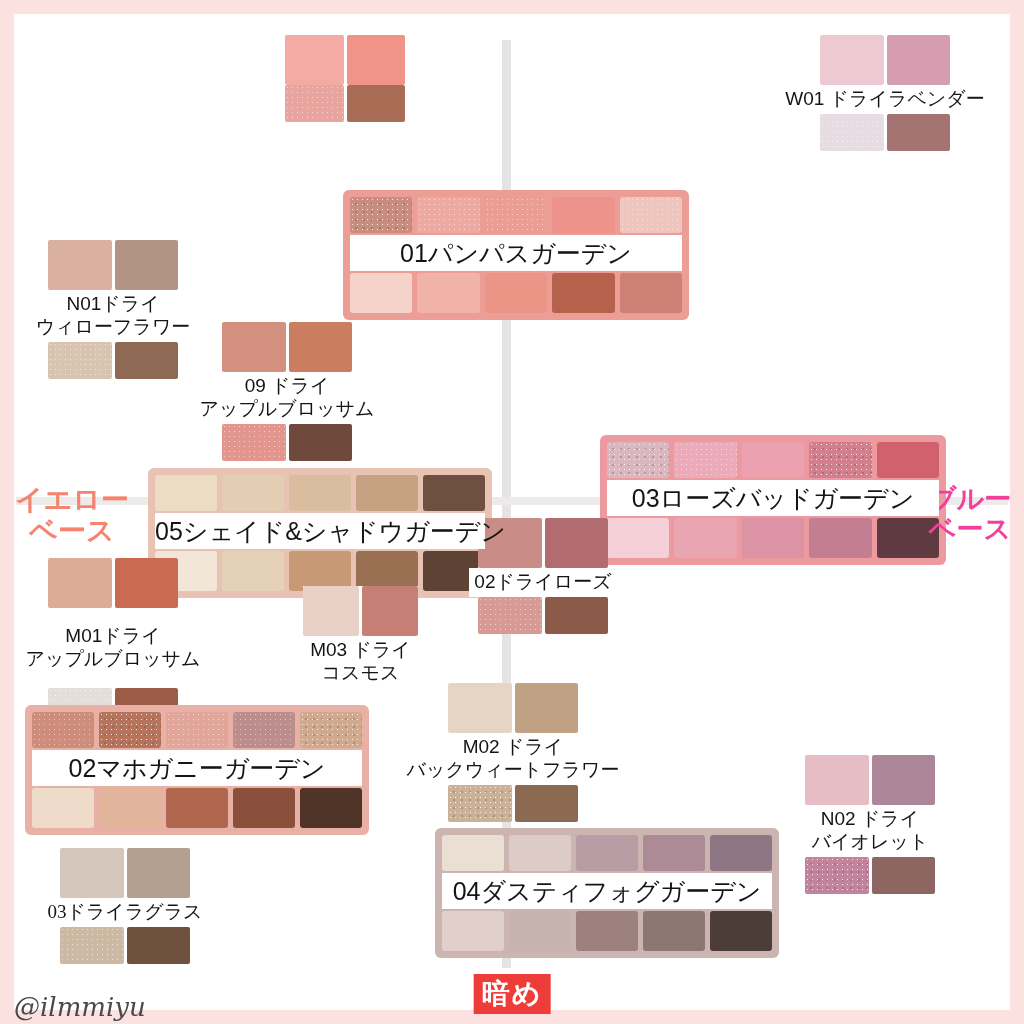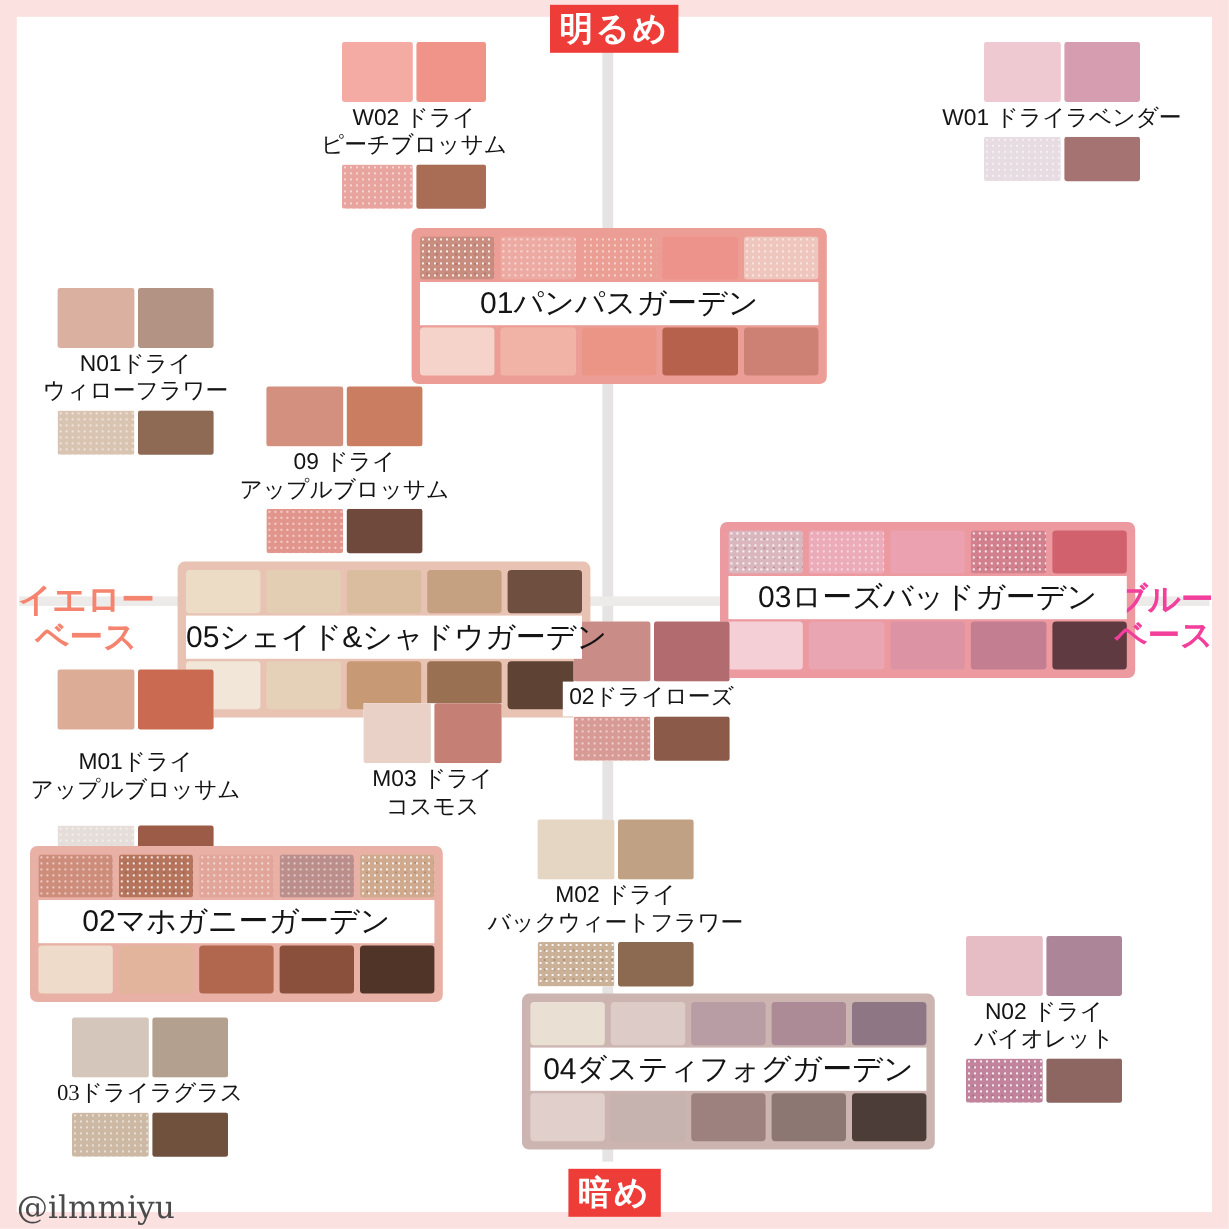--- a/index.html
+++ b/index.html
@@ -64,41 +64,37 @@
   .axis-top { top:4px; }
   .axis-bottom { bottom:10px;font-family:Liberation Mono, monospace; }
   .axis-left, .axis-right {
     position:absolute; text-align:center;
     font-weight:bold; line-height:1.12;
   }
   .axis-left { left:12px; top:484px; width:120px; font-size:28px; color: var(--yellow-base, #f5846f); }
   .axis-right { right:8px; top:484px; width:92px; font-size:27px; color: var(--blue-base, #f23f9b); }
   .watermark {
     position:absolute; left:14px; bottom:2px;
-    font-family:"DejaVu Serif", serif; 
+    font-family:"DejaVu Serif", serif; font-style:italic;
     font-size:26px; color: var(--watermark, #4a4a4a);
   }
 </style>
 </head>
 <body>
 
 <div class="canvas">
   <div class="inner"></div>
   <div class="vline"></div>
   <div class="hline"></div>
 
   <div id="palettes">
       <div class="palette quad" style="left: 285px; top: 35px; width: 120px;">
         <div class="prow r-top">
           <div class="swatch" style="background-color: rgb(243, 171, 164);"></div>
           <div class="swatch" style="background-color: rgb(240, 148, 138);"></div>
-        </div>
-        <div class="plabel">
-          <div>W02 ドライ</div>
-          <div>ピーチブロッサム</div>
         </div>
         <div class="prow r-bottom">
           <div class="swatch shimmer" style="background-color: rgb(232, 164, 158);"></div>
           <div class="swatch" style="background-color: rgb(169, 108, 85);"></div>
         </div>
       </div>
       <div class="palette quad" style="left: 820px; top: 35px; width: 130px;">
         <div class="prow r-top">
           <div class="swatch" style="background-color: rgb(238, 201, 209);"></div>
           <div class="swatch" style="background-color: rgb(214, 156, 176);"></div>
@@ -259,21 +255,21 @@
           <div>02マホガニーガーデン</div>
         </div>
         <div class="prow r-bottom">
           <div class="swatch" style="background-color: rgb(238, 219, 201);"></div>
           <div class="swatch" style="background-color: rgb(225, 180, 155);"></div>
           <div class="swatch" style="background-color: rgb(176, 103, 77);"></div>
           <div class="swatch" style="background-color: rgb(139, 80, 60);"></div>
           <div class="swatch" style="background-color: rgb(81, 52, 40);"></div>
         </div>
       </div>
-      <div class="palette quad" style="left: 805px; top: 755px; width: 130px; margin-top: 25px;">
+      <div class="palette quad" style="left: 805px; top: 755px; width: 130px;">
         <div class="prow r-top">
           <div class="swatch" style="background-color: rgb(230, 189, 196);"></div>
           <div class="swatch" style="background-color: rgb(172, 134, 152);"></div>
         </div>
         <div class="plabel">
           <div>N02 ドライ</div>
           <div>バイオレット</div>
         </div>
         <div class="prow r-bottom">
           <div class="swatch glitter" style="background-color: rgb(194, 132, 156);"></div>
@@ -307,21 +303,20 @@
         <div class="plabel">
           <div>03ドライラグラス</div>
         </div>
         <div class="prow r-bottom">
           <div class="swatch shimmer" style="background-color: rgb(205, 184, 164);"></div>
           <div class="swatch" style="background-color: rgb(111, 81, 62);"></div>
         </div>
       </div>
     </div>
 
-  <div class="axis-top">明るめ</div>
   <div class="axis-bottom">暗め</div>
 
   <div class="axis-left">
     <div>イエロー</div>
     <div>ベース</div>
   </div>
 
   <div class="axis-right">
     <div>ブルー</div>
     <div>ベース</div>

